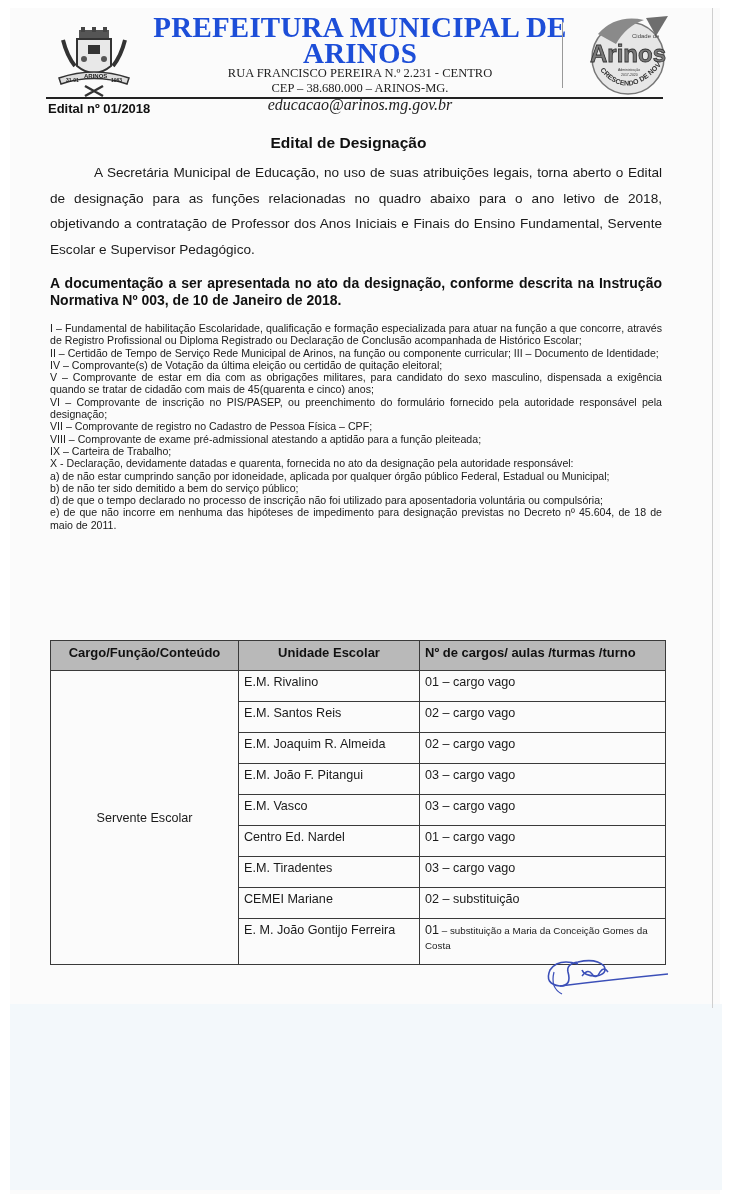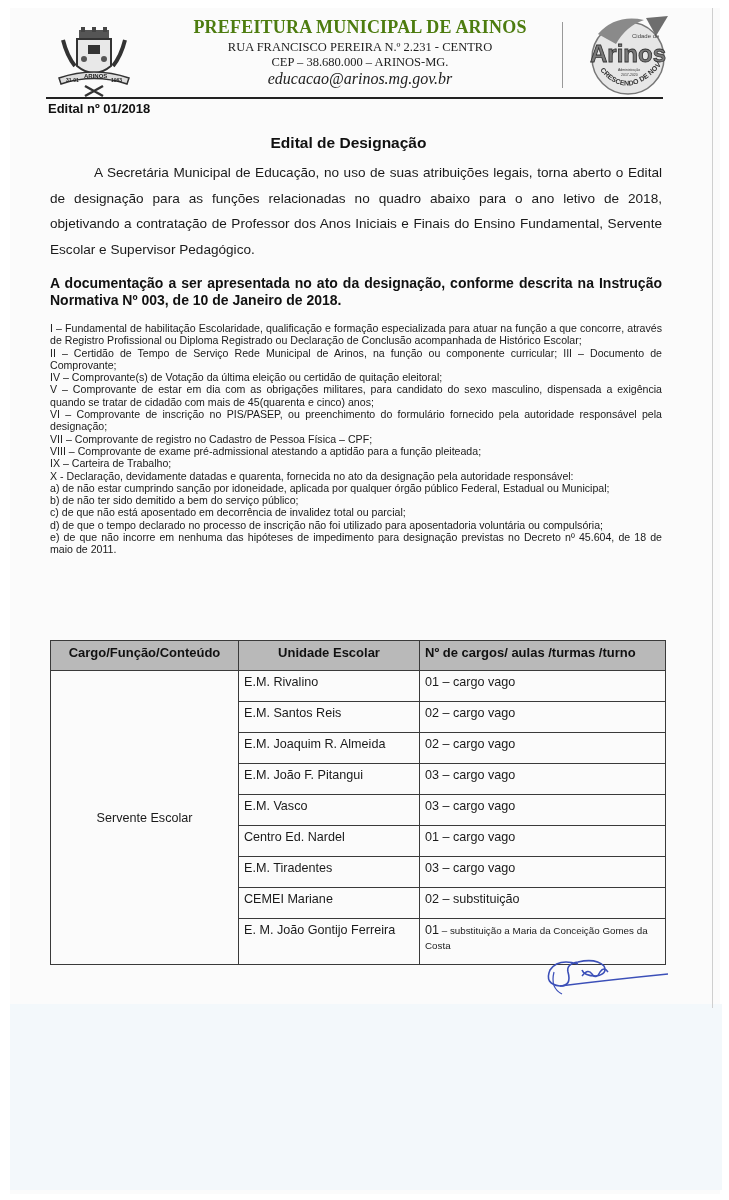--- a/index.html
+++ b/index.html
@@ -19,21 +19,21 @@
   }
 
   
   .crest {
     position: absolute; left: 55px; top: 26px; width: 78px; height: 72px;
   }
   .hdr-center {
     position: absolute; left: 150px; top: 14px; width: 420px; text-align: center;
     font-family: "Liberation Serif", serif;
   }
-  .hdr-title { font-size: 18px; font-weight: bold; letter-spacing: 0.2px; color: #4d7c0f; line-height: 26px; }
+  .hdr-title { font-size: 29px; font-weight: bold; letter-spacing: 0.2px; color: #1d4ed8; line-height: 26px; }
   .hdr-line { font-size: 12.5px; line-height: 15px; color: #222; }
   .hdr-email { font-size: 16px; font-style: italic; line-height: 17px; color: #222; }
   .hdr-sep { position: absolute; left: 562px; top: 22px; width: 1px; height: 66px; background: #999; }
   .city-logo { position: absolute; left: 572px; top: 14px; width: 108px; height: 84px; }
 
   .hdr-rule { position: absolute; left: 46px; top: 97px; width: 617px; height: 2px; background: #222; }
   .edital-no { position: absolute; left: 48px; top: 101px; font-size: 13px; font-weight: bold; color: #111; }
 
   .doc-title {
     position: absolute; left: 0; width: 697px; top: 134px; text-align: center;
@@ -124,31 +124,30 @@
 <div class="edital-no">Edital nº 01/2018</div>
 
 <div class="doc-title">Edital de Designação</div>
 
 <div class="intro"><span class="indent"></span><span>A Secretária Municipal de Educação, no uso de suas atribuições legais, torna aberto o Edital de designação para as funções relacionadas no quadro abaixo para o ano letivo de 2018, objetivando a contratação de Professor dos Anos Iniciais e Finais do Ensino Fundamental, Servente Escolar e Supervisor Pedagógico.</span></div>
 
 <div class="doc-heading">A documentação a ser apresentada no ato da designação, conforme descrita na Instrução Normativa Nº 003, de 10 de Janeiro de 2018.</div>
 
 <div class="req-list">
   <p>I – Fundamental de habilitação Escolaridade, qualificação e formação especializada para atuar na função a que concorre, através de Registro Profissional ou Diploma Registrado ou Declaração de Conclusão acompanhada de Histórico Escolar;</p>
-  <p> II – Certidão de Tempo de Serviço Rede Municipal de Arinos, na função ou componente curricular; III – Documento de Comprovante;</p>
+  <p> II – Certidão de Tempo de Serviço Rede Municipal de Arinos, na função ou componente curricular; III – Documento de Identidade;</p>
   <p>IV – Comprovante(s) de Votação da última eleição ou certidão de quitação eleitoral;</p>
   <p>V – Comprovante de estar em dia com as obrigações militares, para candidato do sexo masculino, dispensada a exigência quando se tratar de cidadão com mais de 45(quarenta e cinco) anos;</p>
   <p>VI – Comprovante de inscrição no PIS/PASEP, ou preenchimento do formulário fornecido pela autoridade responsável pela designação;</p>
   <p>VII – Comprovante de registro no Cadastro de Pessoa Física – CPF;</p>
   <p>VIII – Comprovante de exame pré-admissional atestando a aptidão para a função pleiteada;</p>
   <p>IX – Carteira de Trabalho;</p>
   <p>X - Declaração, devidamente datadas e quarenta, fornecida no ato da designação pela autoridade responsável:</p>
   <p>a) de não estar cumprindo sanção por idoneidade, aplicada por qualquer órgão público Federal, Estadual ou Municipal;</p>
   <p>b) de não ter sido demitido a bem do serviço público;</p>
-  <p>c) de que não está aposentado em decorrência de invalidez total ou parcial;</p>
   <p>d) de que o tempo declarado no processo de inscrição não foi utilizado para aposentadoria voluntária ou compulsória;</p>
   <p>e) de que não incorre em nenhuma das hipóteses de impedimento para designação previstas no Decreto nº 45.604, de 18 de maio de 2011.</p>
 </div>
 
 <table class="tbl">
   <thead>
     <tr>
       <th>Cargo/Função/Conteúdo</th>
       <th>Unidade Escolar</th>
       <th class="th-count">Nº de cargos/ aulas /turmas /turno</th>

